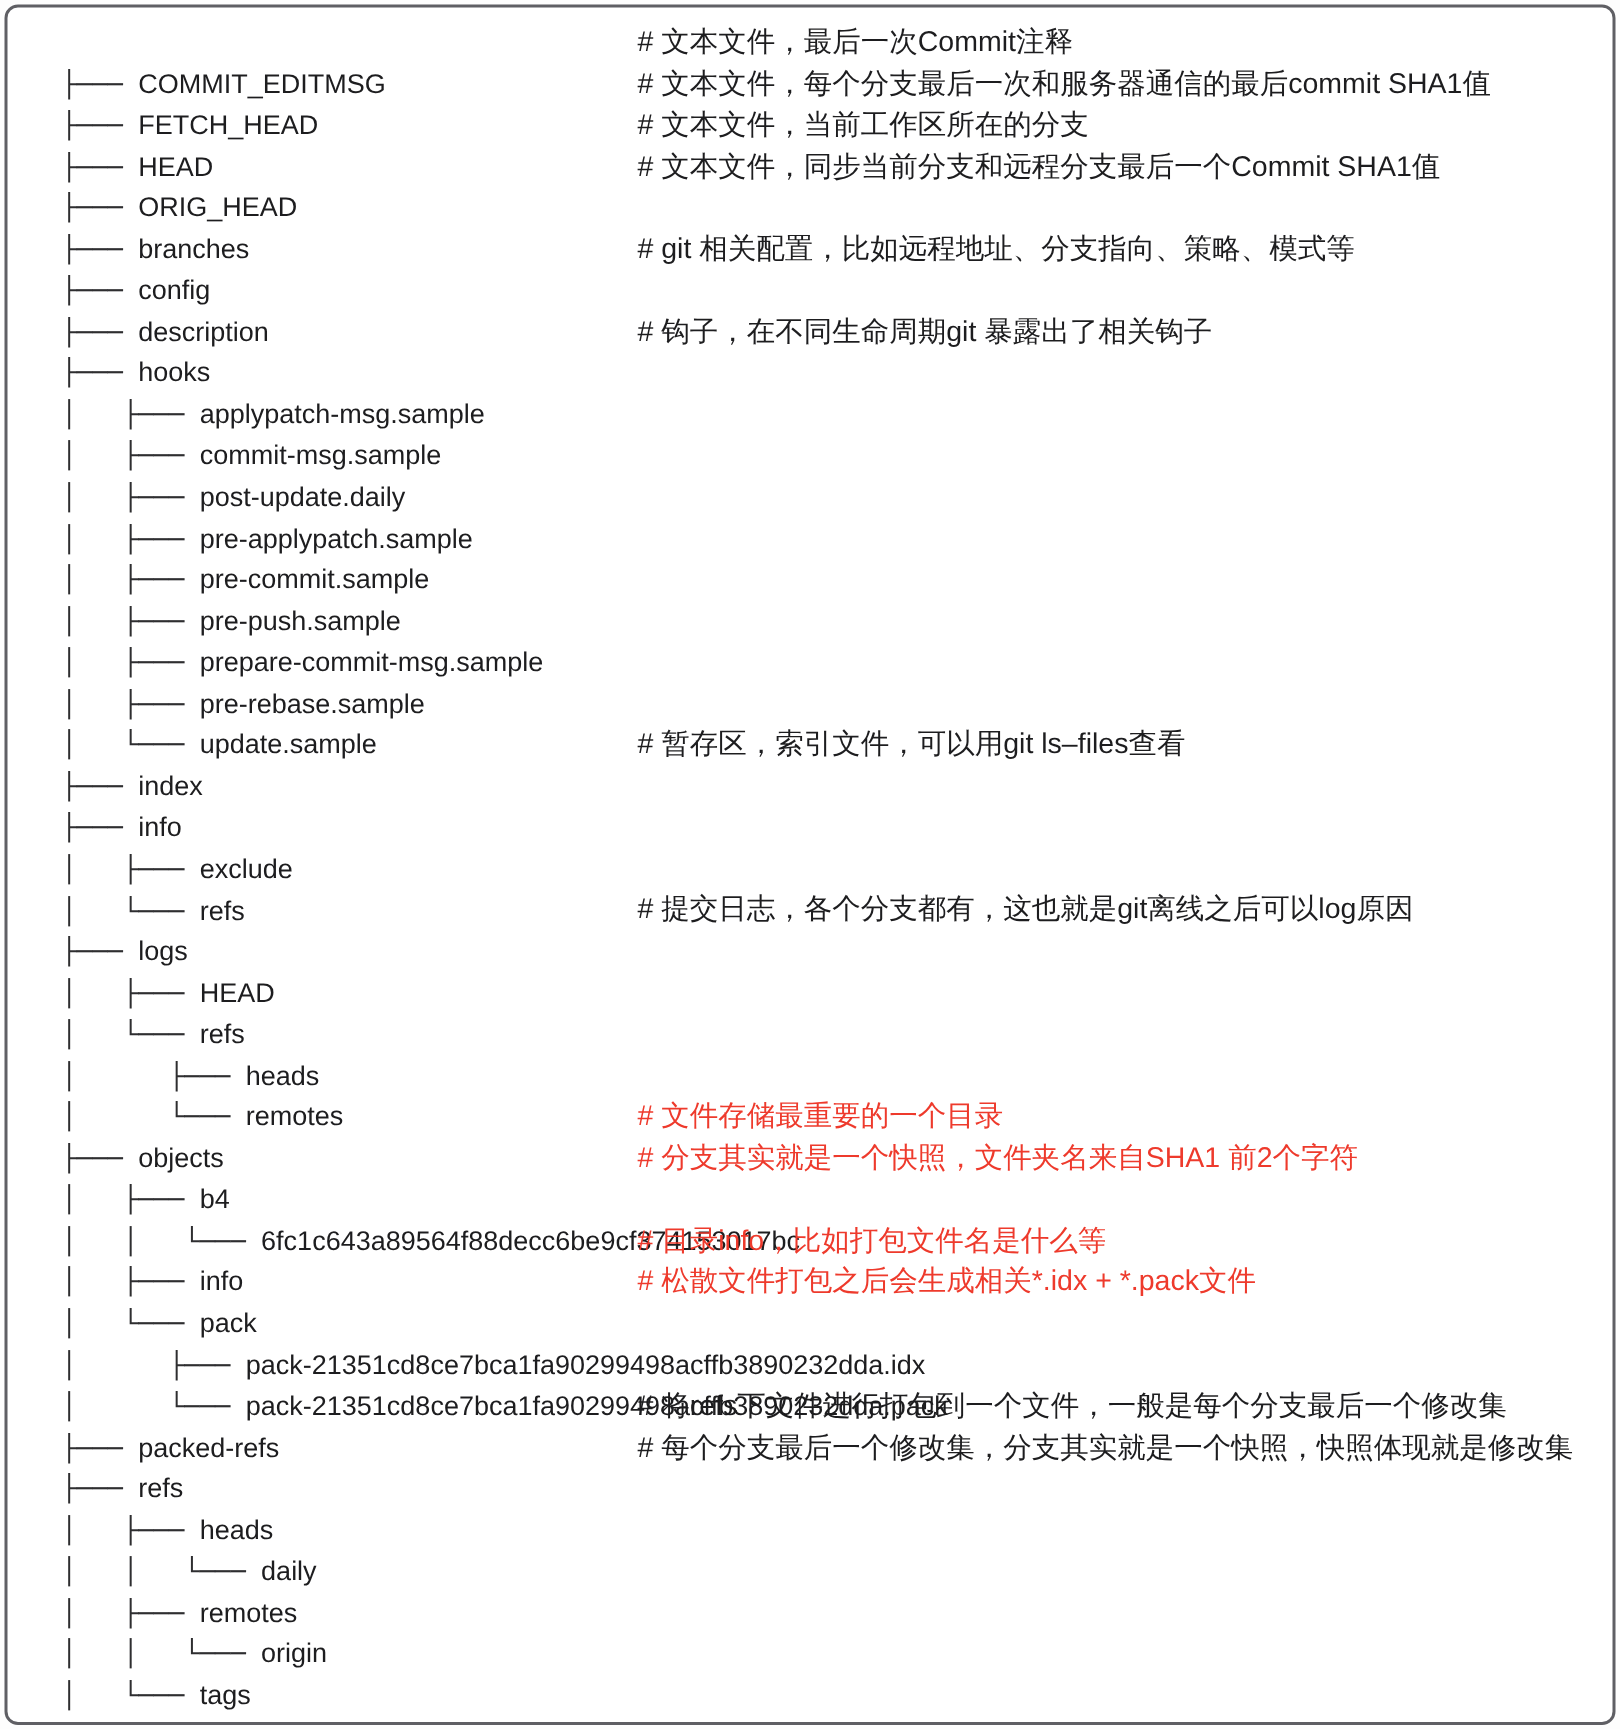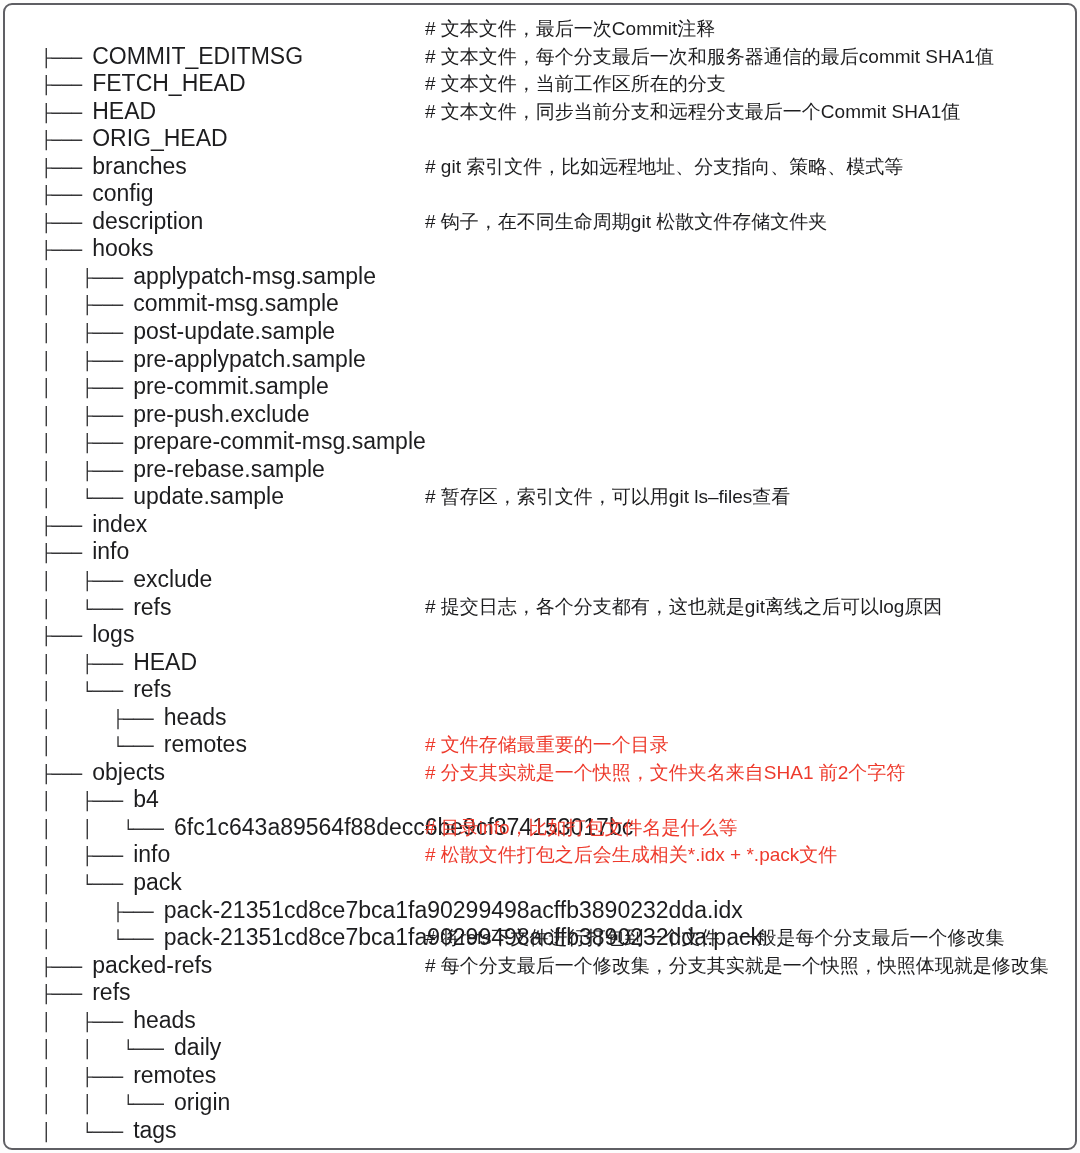--- a/index.html
+++ b/index.html
@@ -32,21 +32,21 @@
     white-space: pre;
   }
   .prefix {
     font-family: "DejaVu Sans Mono", monospace;
     font-size: 17px;
     color: var(--lines, #2e2e30);
     white-space: pre;
   }
   .name {
     font-family: "Liberation Sans", "DejaVu Sans", sans-serif;
-    font-size: 23px;
+    font-size: 18px;
     color: var(--text, #1d1d1f);
   }
   .comment {
     position: absolute;
     left: 400px;
     top: 0;
     font-family: "Liberation Sans", "DejaVu Sans", sans-serif;
     font-size: 19px;
     color: var(--text, #1d1d1f);
     white-space: pre;
@@ -80,60 +80,60 @@
     <span class="comment"># 文本文件，同步当前分支和远程分支最后一个Commit SHA1值</span>
   </div>
 
   <div class="row">
     <span class="prefix">├─── </span><span class="name">branches</span>
     
   </div>
 
   <div class="row">
     <span class="prefix">├─── </span><span class="name">config</span>
-    <span class="comment"># git 索引文件，比如远程地址、分支指向、策略、模式等</span>
+    <span class="comment"># git 相关配置，比如远程地址、分支指向、策略、模式等</span>
   </div>
 
   <div class="row">
     <span class="prefix">├─── </span><span class="name">description</span>
     
   </div>
 
   <div class="row">
     <span class="prefix">├─── </span><span class="name">hooks</span>
-    <span class="comment"># 钩子，在不同生命周期git 松散文件存储文件夹</span>
+    <span class="comment"># 钩子，在不同生命周期git 暴露出了相关钩子</span>
   </div>
 
   <div class="row">
     <span class="prefix">│   ├─── </span><span class="name">applypatch-msg.sample</span>
     
   </div>
 
   <div class="row">
     <span class="prefix">│   ├─── </span><span class="name">commit-msg.sample</span>
     
   </div>
 
   <div class="row">
-    <span class="prefix">│   ├─── </span><span class="name">post-update.sample</span>
+    <span class="prefix">│   ├─── </span><span class="name">post-update.daily</span>
     
   </div>
 
   <div class="row">
     <span class="prefix">│   ├─── </span><span class="name">pre-applypatch.sample</span>
     
   </div>
 
   <div class="row">
     <span class="prefix">│   ├─── </span><span class="name">pre-commit.sample</span>
     
   </div>
 
   <div class="row">
-    <span class="prefix">│   ├─── </span><span class="name">pre-push.exclude</span>
+    <span class="prefix">│   ├─── </span><span class="name">pre-push.sample</span>
     
   </div>
 
   <div class="row">
     <span class="prefix">│   ├─── </span><span class="name">prepare-commit-msg.sample</span>
     
   </div>
 
   <div class="row">
     <span class="prefix">│   ├─── </span><span class="name">pre-rebase.sample</span>

